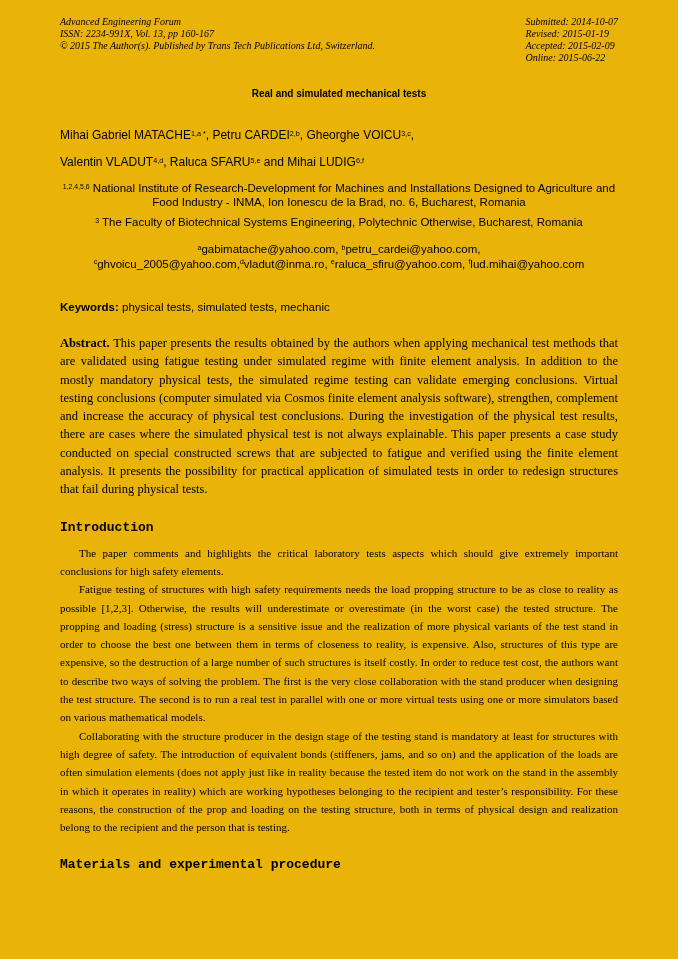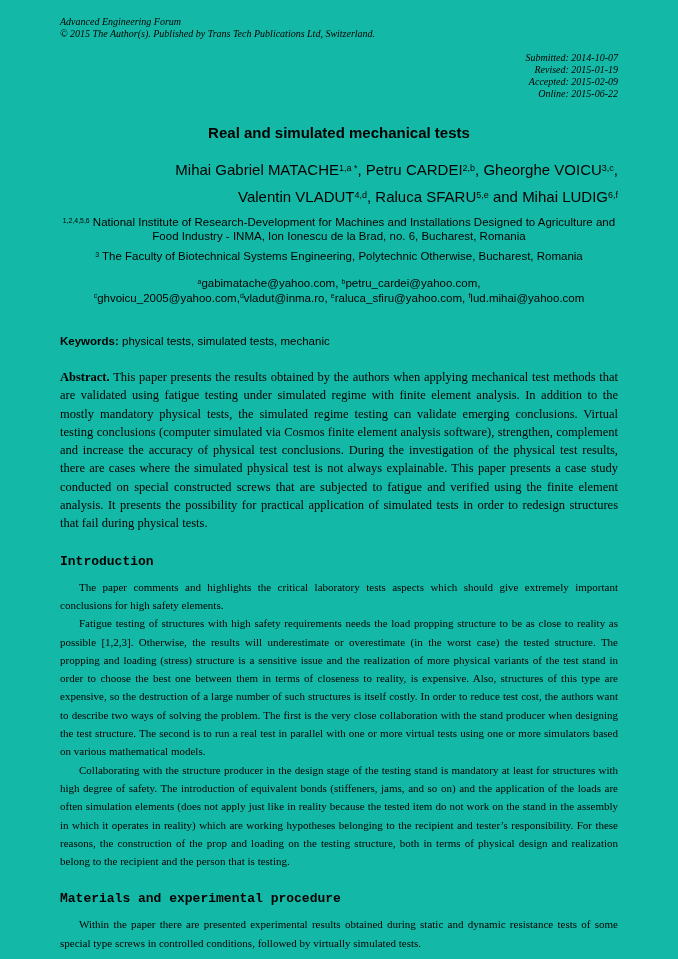--- a/index.html
+++ b/index.html
@@ -1,47 +1,47 @@
 <!DOCTYPE html>
 <html><head>
 <meta charset="utf-8">
 <style>
   html, body { margin: 0; padding: 0; background: #ffffff; }
   .page {
     width: 678px; height: 959px;
     box-sizing: border-box;
-    background: #14b8a6;
+    background: #eab308;
     color: #000000;
     padding: 16px 60px 0 60px;
     overflow: hidden;
     font-family: "Liberation Serif", serif;
   }
   .hdr {
     display: flex;
     justify-content: space-between;
     font-family: "Liberation Serif", serif;
     font-style: italic;
     font-size: 10px;
     line-height: 12px;
     white-space: nowrap;
   }
-  .hdr-right { text-align: right; margin-top: 36px; }
+  .hdr-right { text-align: left; }
   .title {
     text-align: center;
     font-family: "Liberation Sans", sans-serif;
     font-weight: bold;
-    font-size: 15px;
+    font-size: 10px;
     margin: 24px 0 0 0;
   }
   .authors {
-    text-align: right;
+    text-align: left;
     font-family: "Liberation Sans", sans-serif;
-    font-size: 15px;
+    font-size: 12px;
     line-height: 27px;
-    margin-top: 15px;
+    margin-top: 23px;
   }
   .authors sup, .affil sup, .emails sup {
     font-size: 60%;
     position: relative;
     top: -0.45em;
     vertical-align: baseline;
     line-height: 0;
   }
   .affil {
     text-align: center;
@@ -87,20 +87,21 @@
   }
 </style>
 </head>
 <body>
 
 <div class="page">
 
   <div class="hdr">
     <div class="hdr-left">
       <div>Advanced Engineering Forum</div>
+      <div>ISSN: 2234-991X, Vol. 13, pp 160-167</div>
       <div>© 2015 The Author(s). Published by Trans Tech Publications Ltd, Switzerland.</div>
     </div>
     <div class="hdr-right">
       <div>Submitted: 2014-10-07</div>
       <div>Revised: 2015-01-19</div>
       <div>Accepted: 2015-02-09</div>
       <div>Online: 2015-06-22</div>
     </div>
   </div>
 
@@ -130,16 +131,15 @@
 
   <section>
     <h2 class="section-heading">Introduction</h2>
     <p class="para">The paper comments and highlights the critical laboratory tests aspects which should give extremely important conclusions for high safety elements.</p>
     <p class="para">Fatigue testing of structures with high safety requirements needs the load propping structure to be as close to reality as possible [1,2,3]. Otherwise, the results will underestimate or overestimate (in the worst case) the tested structure. The propping and loading (stress) structure is a sensitive issue and the realization of more physical variants of the test stand in order to choose the best one between them in terms of closeness to reality, is expensive. Also, structures of this type are expensive, so the destruction of a large number of such structures is itself costly. In order to reduce test cost, the authors want to describe two ways of solving the problem. The first is the very close collaboration with the stand producer when designing the test structure. The second is to run a real test in parallel with one or more virtual tests using one or more simulators based on various mathematical models.</p>
     <p class="para">Collaborating with the structure producer in the design stage of the testing stand is mandatory at least for structures with high degree of safety. The introduction of equivalent bonds (stiffeners, jams, and so on) and the application of the loads are often simulation elements (does not apply just like in reality because the tested item do not work on the stand in the assembly in which it operates in reality) which are working hypotheses belonging to the recipient and tester’s responsibility. For these reasons, the construction of the prop and loading on the testing structure, both in terms of physical design and realization belong to the recipient and the person that is testing.</p>
   </section>
 
   <section>
     <h2 class="section-heading">Materials and experimental procedure</h2>
-    <p class="para">Within the paper there are presented experimental results obtained during static and dynamic resistance tests of some special type screws in controlled conditions, followed by virtually simulated tests.</p>
   </section>
 
 </div>
 
 </body></html>

